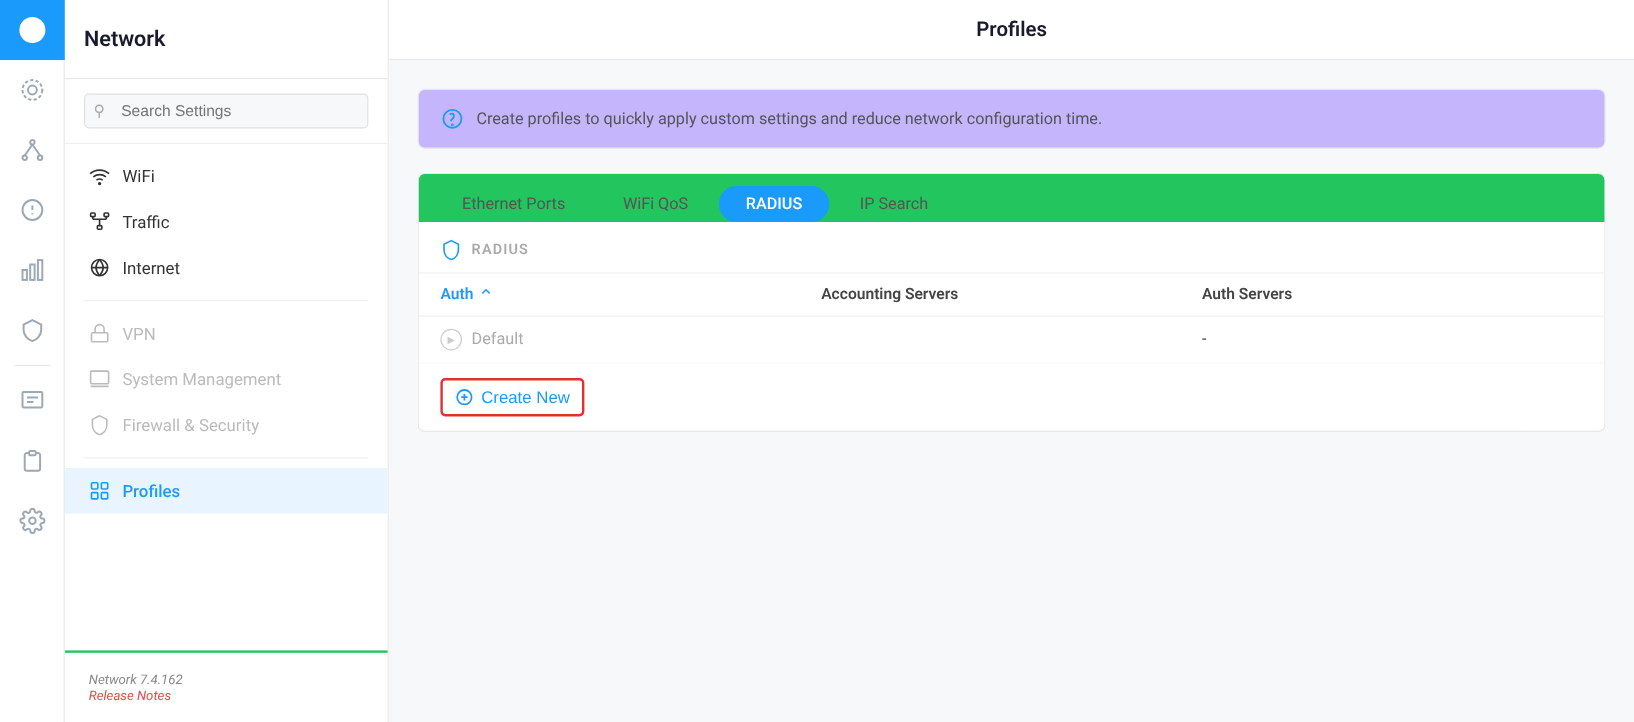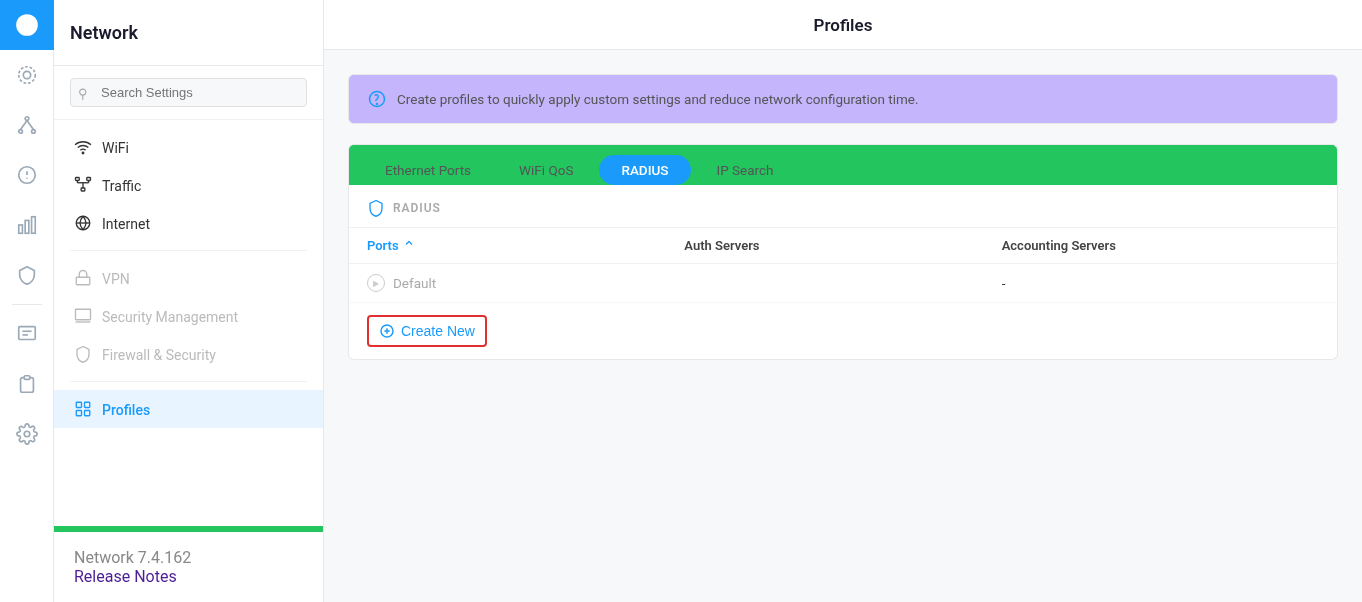--- a/index.html
+++ b/index.html
@@ -101,25 +101,26 @@
     }
     .nav-item.disabled { color: #bbb; cursor: default; }
     .nav-item svg { width: 18px; height: 18px; flex-shrink: 0; }
     .nav-divider {
       height: 1px;
       background: #f0f0f0;
       margin: 8px 16px;
     }
     .sidebar-footer {
       padding: 16px 20px;
-      font-size: 16px;
+      font-size: 11px;
       color: #888;
-      border-top: 6px solid #22c55e;
-    }
-    .sidebar-footer a { color: #4c1d95; text-decoration: none; }
+      border-top: 2px solid #22c55e;
+      font-style: italic;
+    }
+    .sidebar-footer a { color: #ef4444; text-decoration: none; }
 
     
     .main-content {
       flex: 1;
       background: #f7f8fa;
       display: flex;
       flex-direction: column;
       overflow: hidden;
     }
     .main-header {
@@ -376,21 +377,21 @@
           <path d="M7 11V7a5 5 0 0110 0v4"></path>
         </svg>
       <span>VPN</span>
     </div>
 
     <div class="nav-item disabled">
       <svg viewBox="0 0 24 24" fill="none" stroke="currentColor" stroke-width="1.8">
           <rect x="2" y="3" width="20" height="14" rx="1"></rect>
           <line x1="2" y1="20" x2="22" y2="20"></line>
         </svg>
-      <span>Security Management</span>
+      <span>System Management</span>
     </div>
 
     <div class="nav-item disabled">
       <svg viewBox="0 0 24 24" fill="none" stroke="currentColor" stroke-width="1.8">
           <path d="M12 2L4 6v6c0 5.5 3.5 9.74 8 11 4.5-1.26 8-5.5 8-11V6L12 2z"></path>
         </svg>
       <span>Firewall &amp; Security</span>
     </div>
     <div class="nav-divider"></div>
 
@@ -445,27 +446,27 @@
 
       <div class="radius-header">
         <svg width="18" height="18" viewBox="0 0 24 24" fill="none" stroke="#1a9bfc" stroke-width="1.8">
           <path d="M12 2L4 6v6c0 5.5 3.5 9.74 8 11 4.5-1.26 8-5.5 8-11V6L12 2z"></path>
         </svg>
         <span class="radius-label">RADIUS</span>
       </div>
 
       <div class="table-header">
         <div class="col-name">
-          <span>Ports</span>
+          <span>Auth</span>
           <svg width="12" height="12" viewBox="0 0 24 24" fill="none" stroke="#1a9bfc" stroke-width="2.5">
               <polyline points="6 9 12 3 18 9"></polyline>
             </svg>
         </div>
+        <div>Accounting Servers</div>
         <div>Auth Servers</div>
-        <div>Accounting Servers</div>
       </div>
 
       <div class="table-row">
         <div class="name-cell">
           <div class="play-icon">▶</div>
           <span>Default</span>
         </div>
         <div></div>
         <div>-</div>
       </div>

